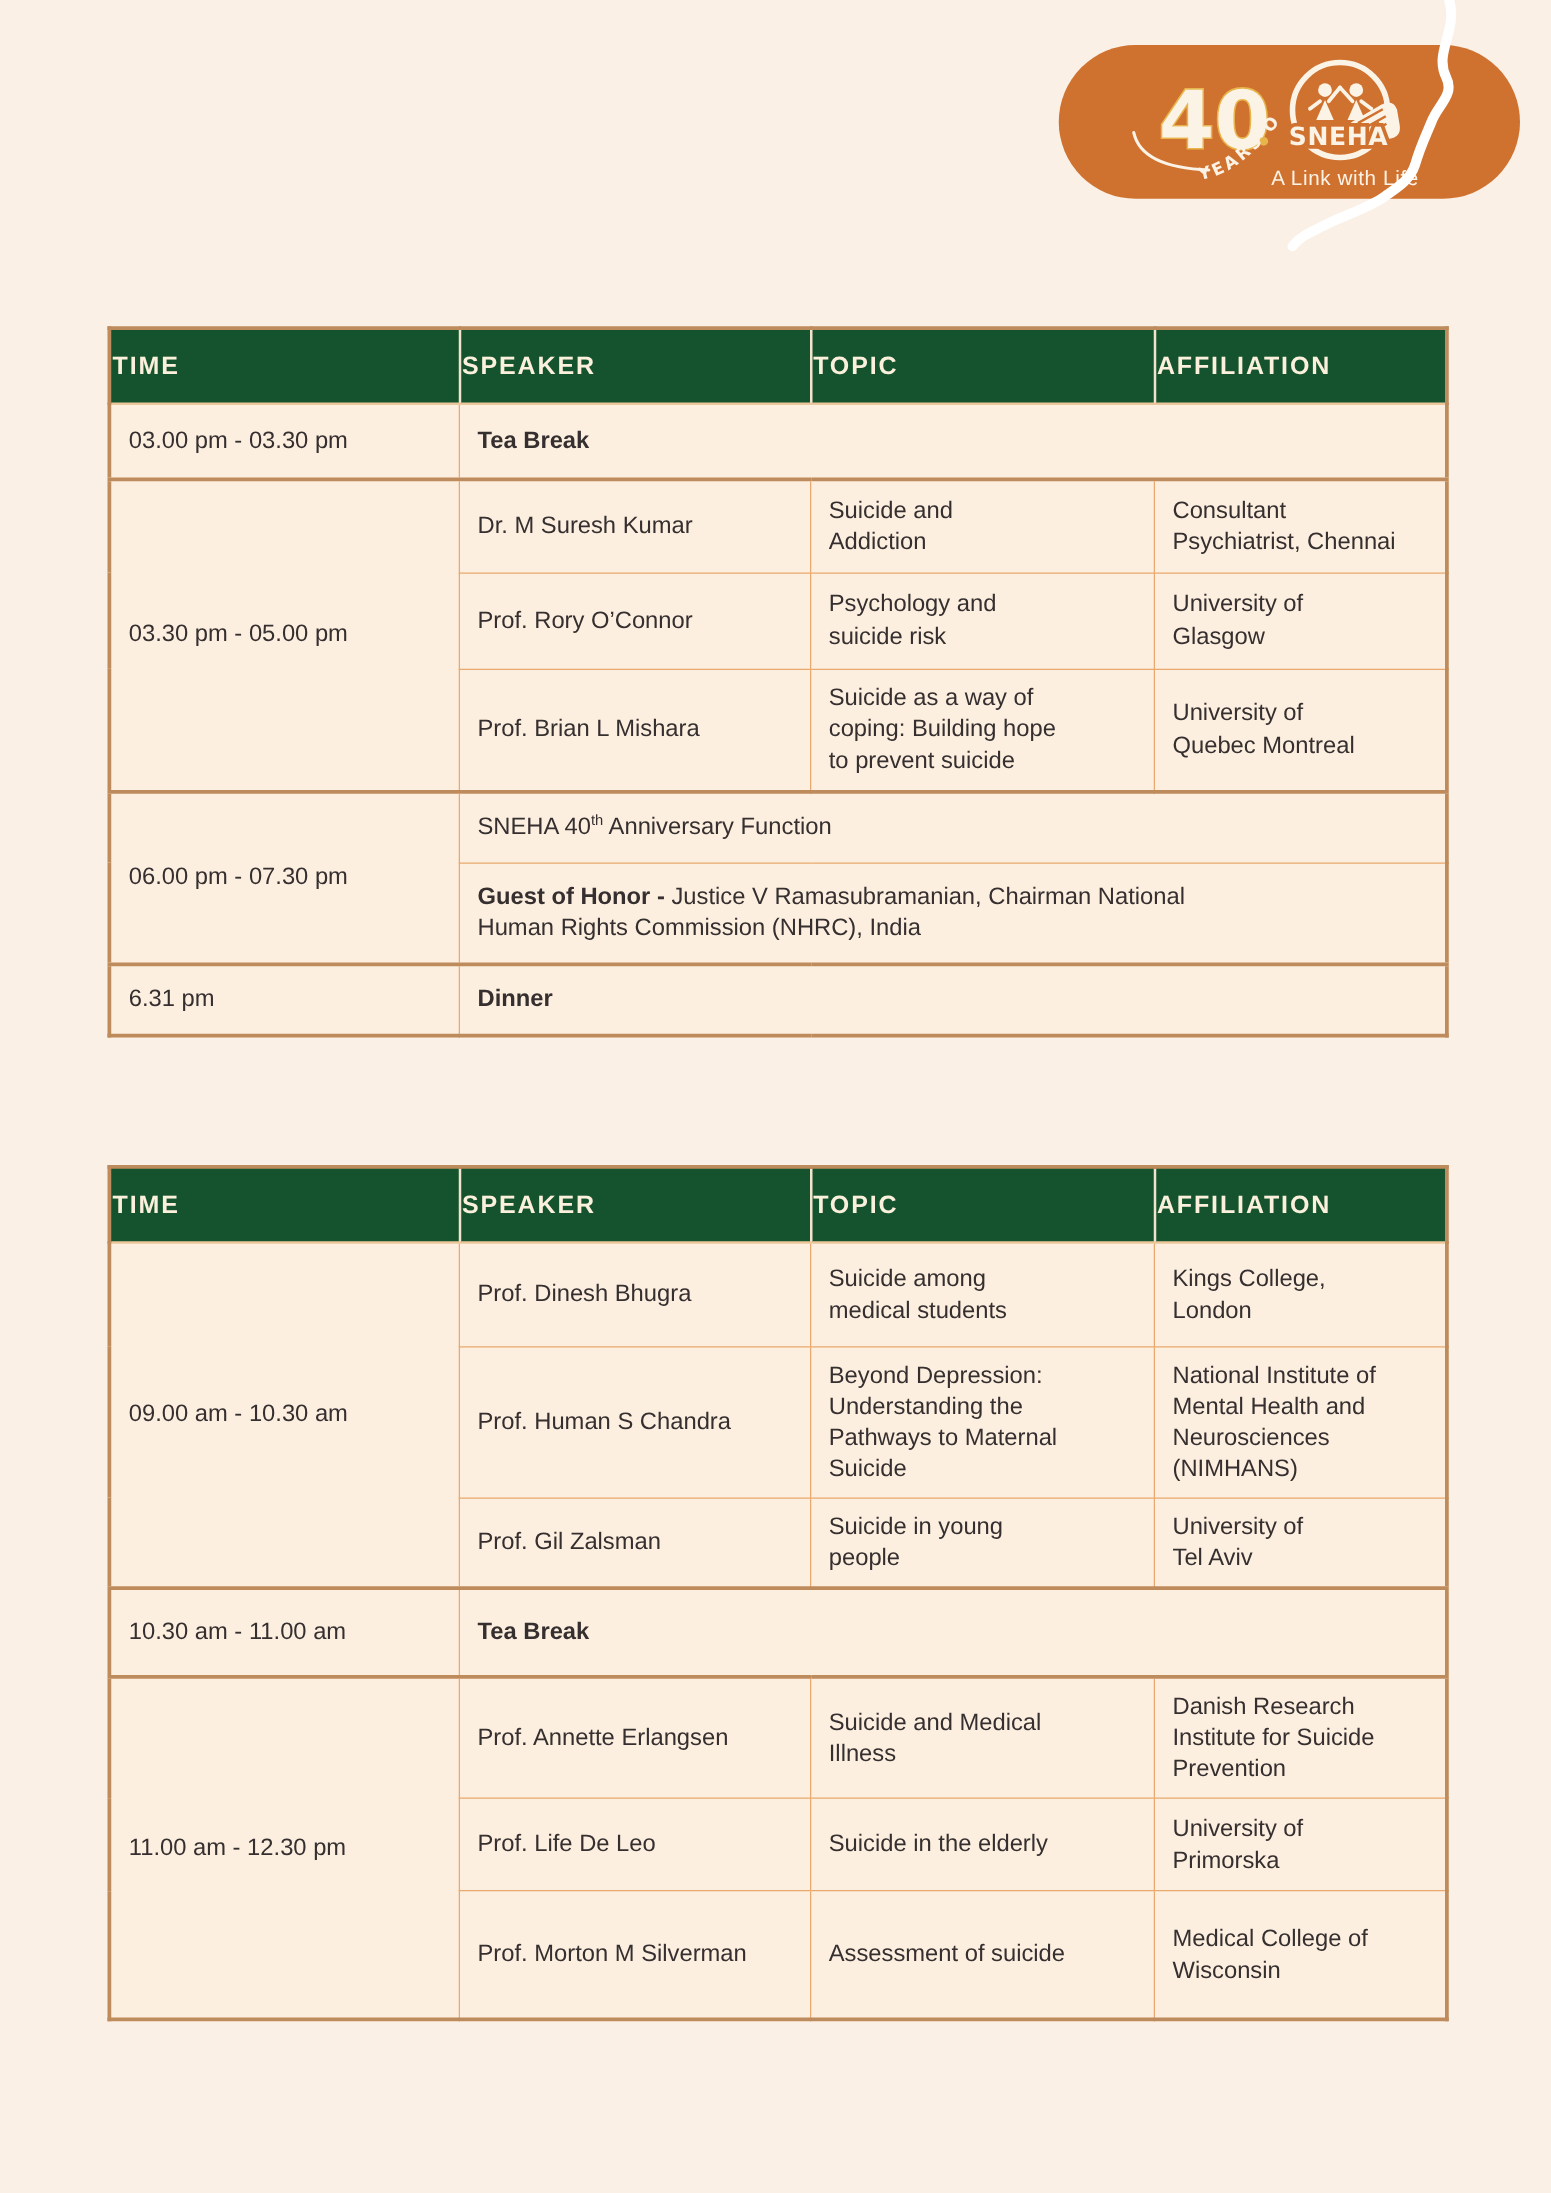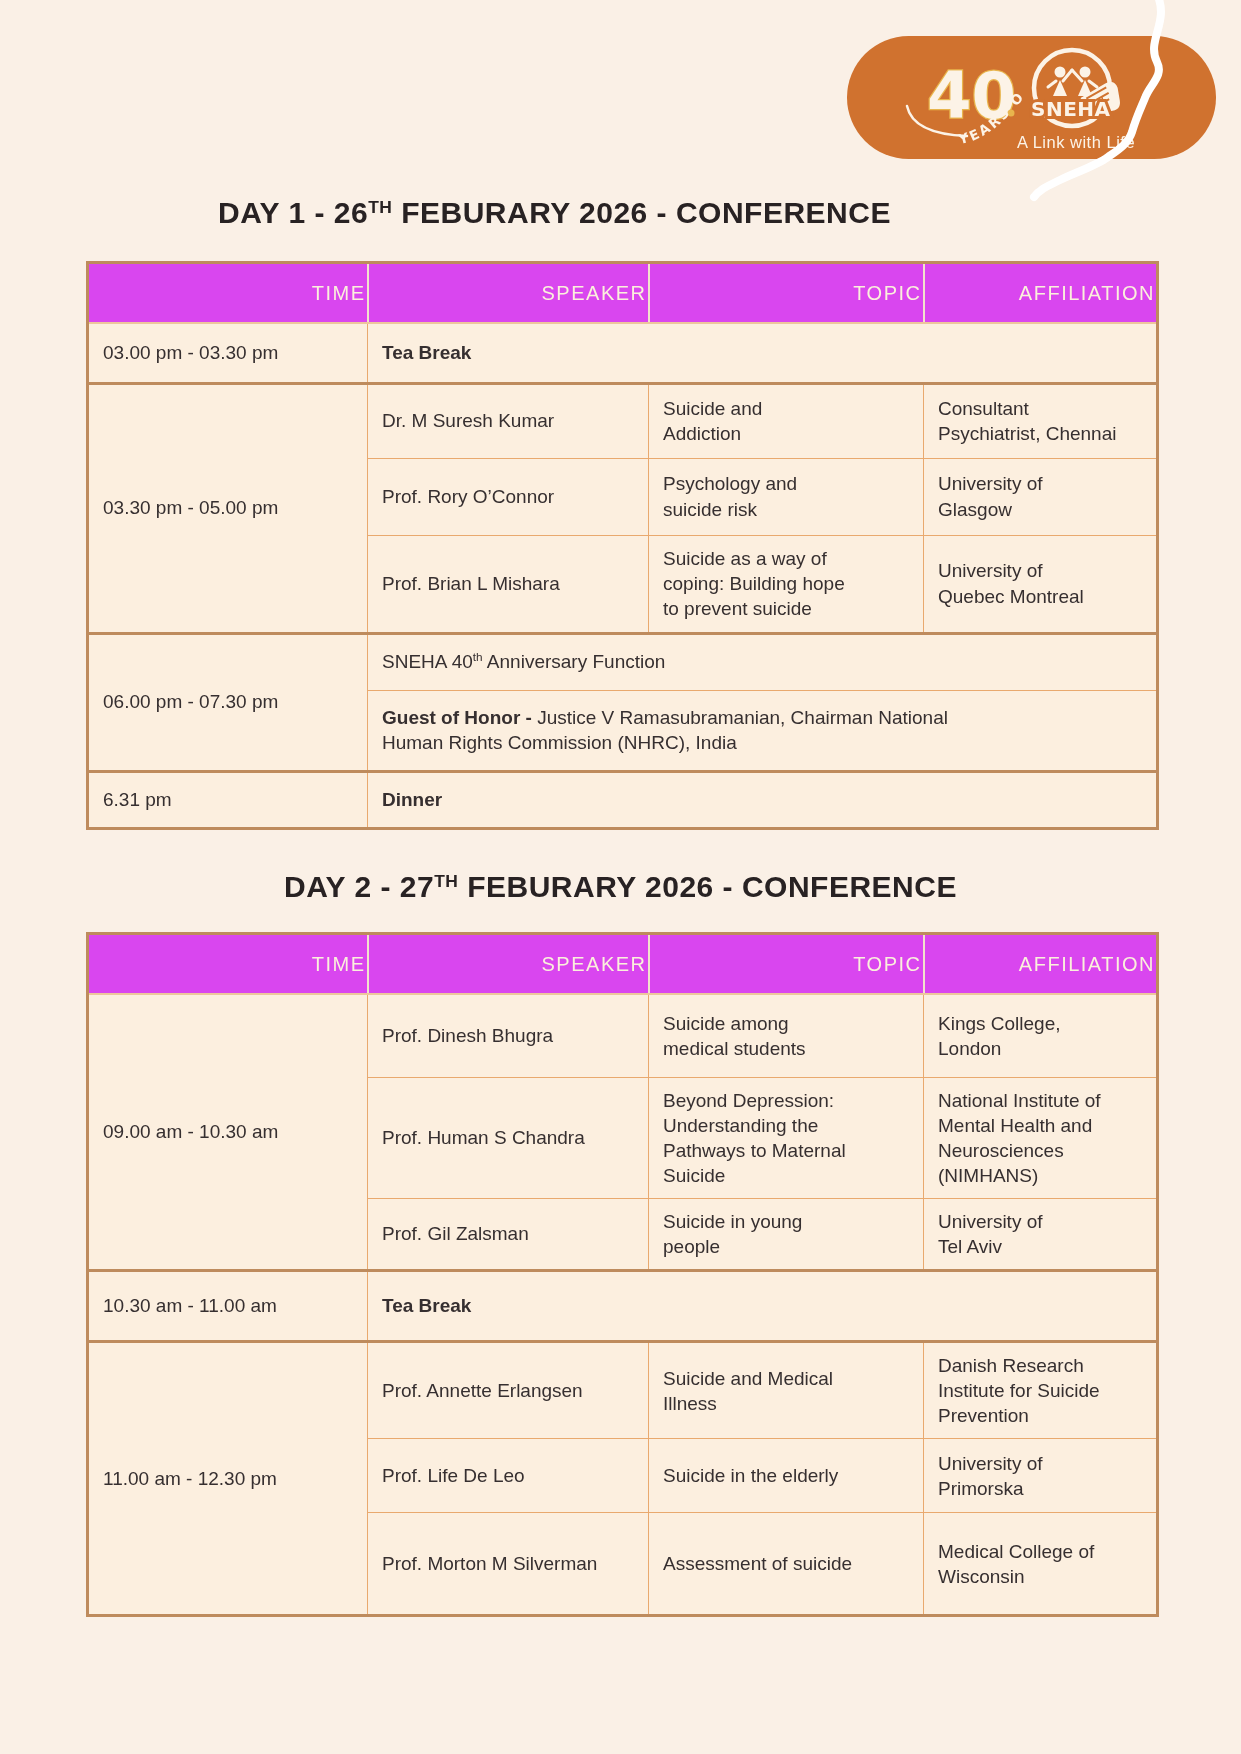--- a/index.html
+++ b/index.html
@@ -31,23 +31,23 @@
   .tsup{font-size:58%;vertical-align:baseline;position:relative;top:-0.55em;font-weight:bold;}
 
   
   table.sched{
     position:absolute;left:86px;width:1070px;
     border-collapse:collapse;table-layout:fixed;
     background:#FCEFDF;
     border:3px solid #BE8B5D;
   }
   table.sched th{
-    background:#d946ef;color:#FBF0DC;
-    font-size:20px;font-weight:normal;letter-spacing:1.5px;
-    height:56px;text-align:right;
+    background:#14532d;color:#FBF0DC;
+    font-size:20px;font-weight:bold;letter-spacing:1.5px;
+    height:56px;text-align:left;
     border-left:2px solid #F2E3CC;border-right:2px solid #F2E3CC;
     border-bottom:2px solid #EDC79C;
   }
   table.sched td{
     border:1.5px solid #E9A96E;
     font-size:19px;line-height:1.32;
     padding:10px 14px;
     vertical-align:middle;
     white-space:pre-line;
     color:#362F30;
@@ -102,23 +102,20 @@
       <text x="170" y="112" font-family="'Liberation Sans', sans-serif" font-size="16.5" fill="#FCF3E7" letter-spacing="0.5">A Link with Life</text>
     </svg>
   </div>
 
   <svg class="squiggle-svg">
     <path d="M 1157 -6 C 1170 22, 1146 40, 1157 62 C 1164 76, 1150 84, 1145 98
              C 1140 110, 1136 118, 1132 132 C 1128 144, 1118 150, 1108 157
              C 1096 166, 1076 172, 1060 180 C 1048 186, 1040 189, 1034 197" fill="none" stroke="#FFFFFF" stroke-width="8" stroke-linecap="round"></path>
   </svg>
 
-  <div class="day-title" style="top:196px">
-    <span class="shift"><span>DAY 1 - 26</span><span class="tsup">TH</span><span> FEBURARY 2026 - CONFERENCE</span></span>
-  </div>
 
   <table class="sched" style="top:261px">
     <colgroup>
         <col style="width:280px">
         <col style="width:281px">
         <col style="width:275px">
         <col style="width:234px">
       </colgroup>
     <thead>
       <tr>
@@ -164,23 +161,20 @@
         <td class="span-cell" colspan="3"><b>Guest of Honor -</b><span> Justice V Ramasubramanian, Chairman National
 Human Rights Commission (NHRC), India</span></td>
       </tr>
       <tr class="gs" style="height:57px">
         <td class="time">6.31 pm</td>
         <td class="center-label" colspan="3">Dinner</td>
       </tr>
     </tbody>
   </table>
 
-  <div class="day-title" style="top:870px">
-    <span><span>DAY 2 - 27</span><span class="tsup">TH</span><span> FEBURARY 2026 - CONFERENCE</span></span>
-  </div>
 
   <table class="sched" style="top:932px">
     <colgroup>
         <col style="width:280px">
         <col style="width:281px">
         <col style="width:275px">
         <col style="width:234px">
       </colgroup>
     <thead>
       <tr>

